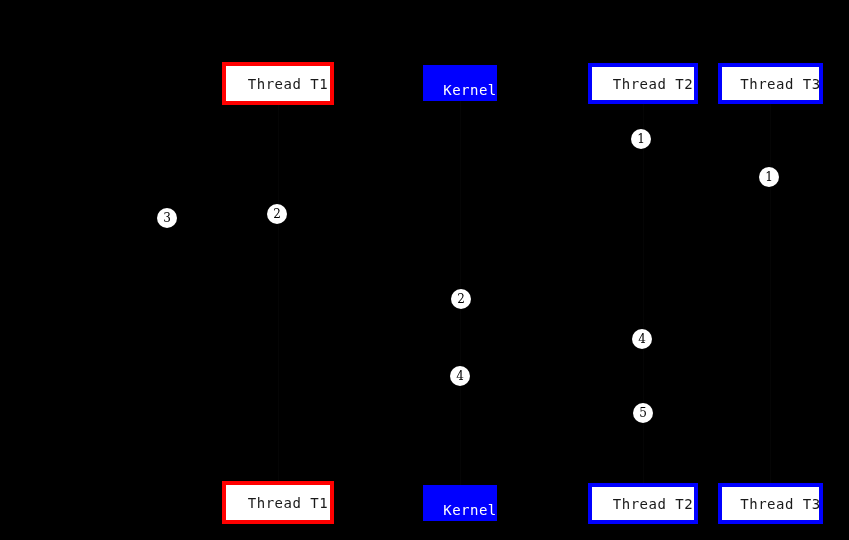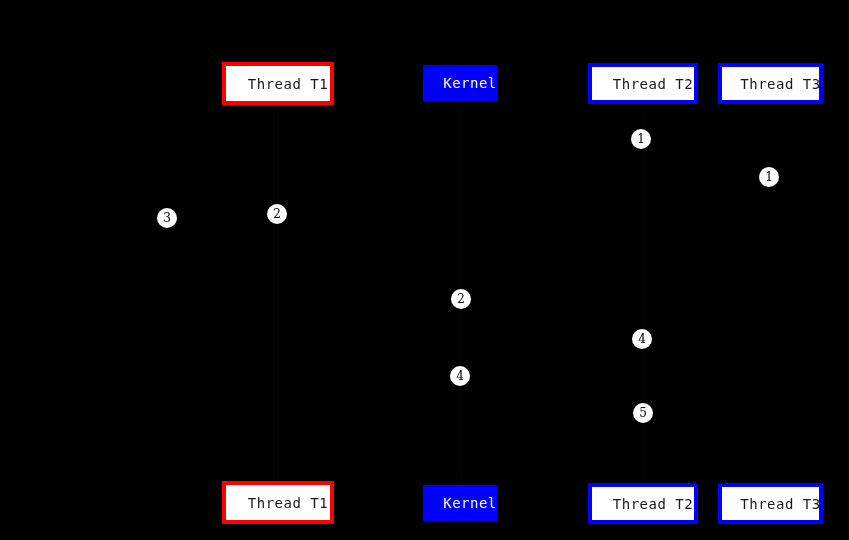--- a/index.html
+++ b/index.html
@@ -37,20 +37,21 @@
     padding-left: 20px;
   }
   .participant.outline {
     background: #ffffff;
     color: #1a1a1a;
     border-style: solid;
   }
   .participant.filled {
     color: #ffffff;
     border-style: solid;
+    align-items: flex-end;
   }
 
   
   .badge {
     position: absolute;
     width: 20px;
     height: 20px;
     border-radius: 50%;
     background: #ffffff;
     color: #000000;

